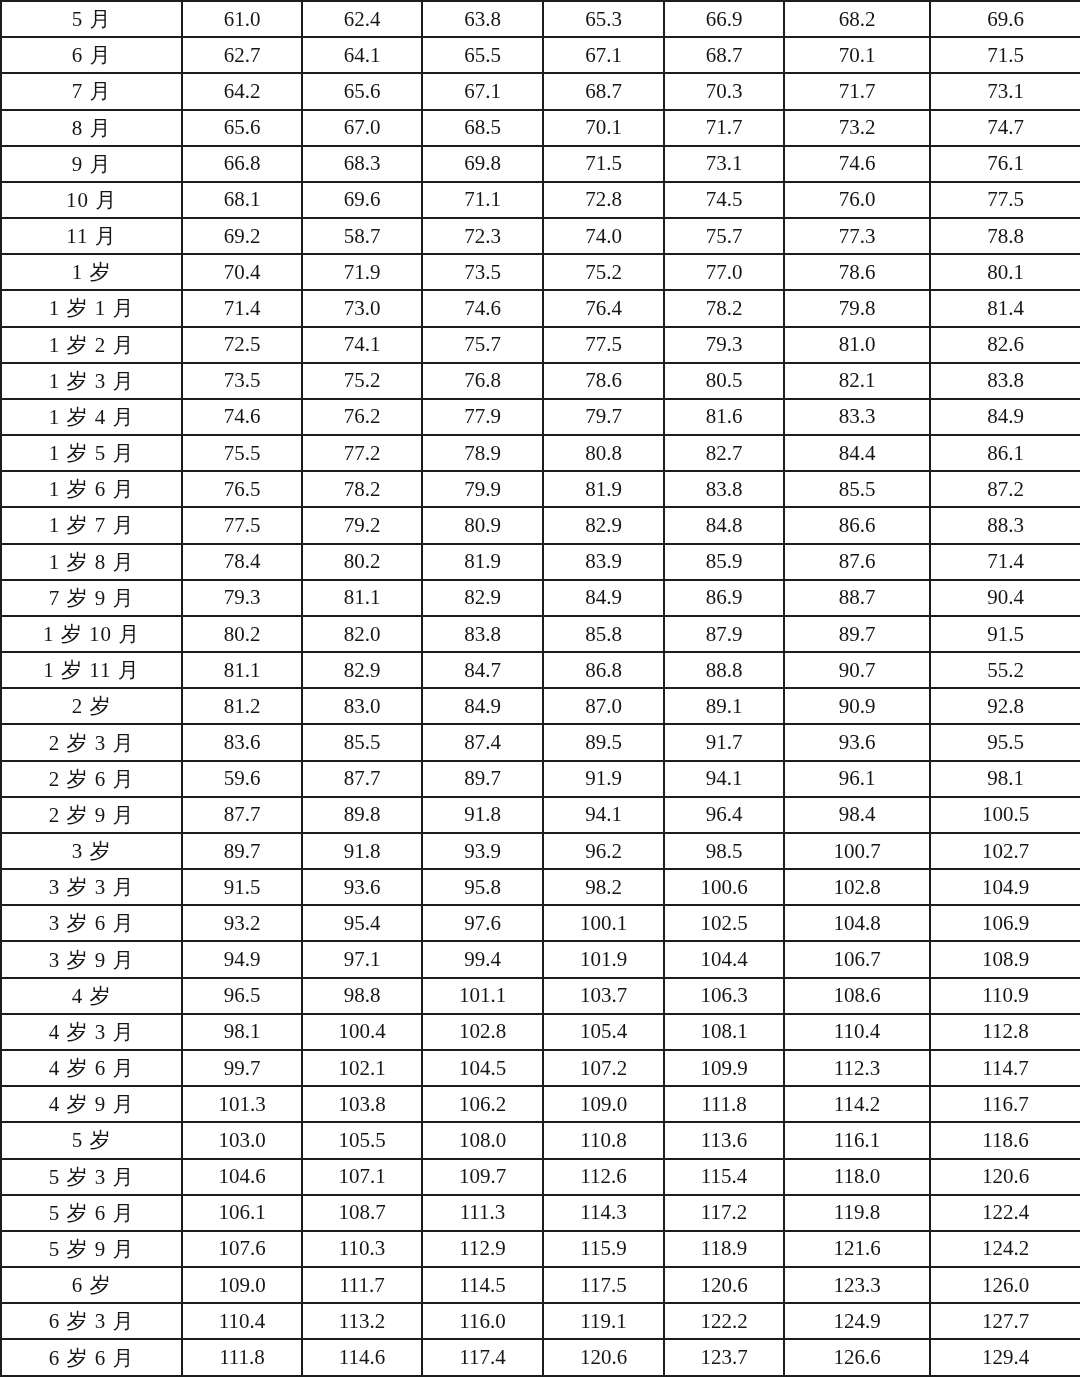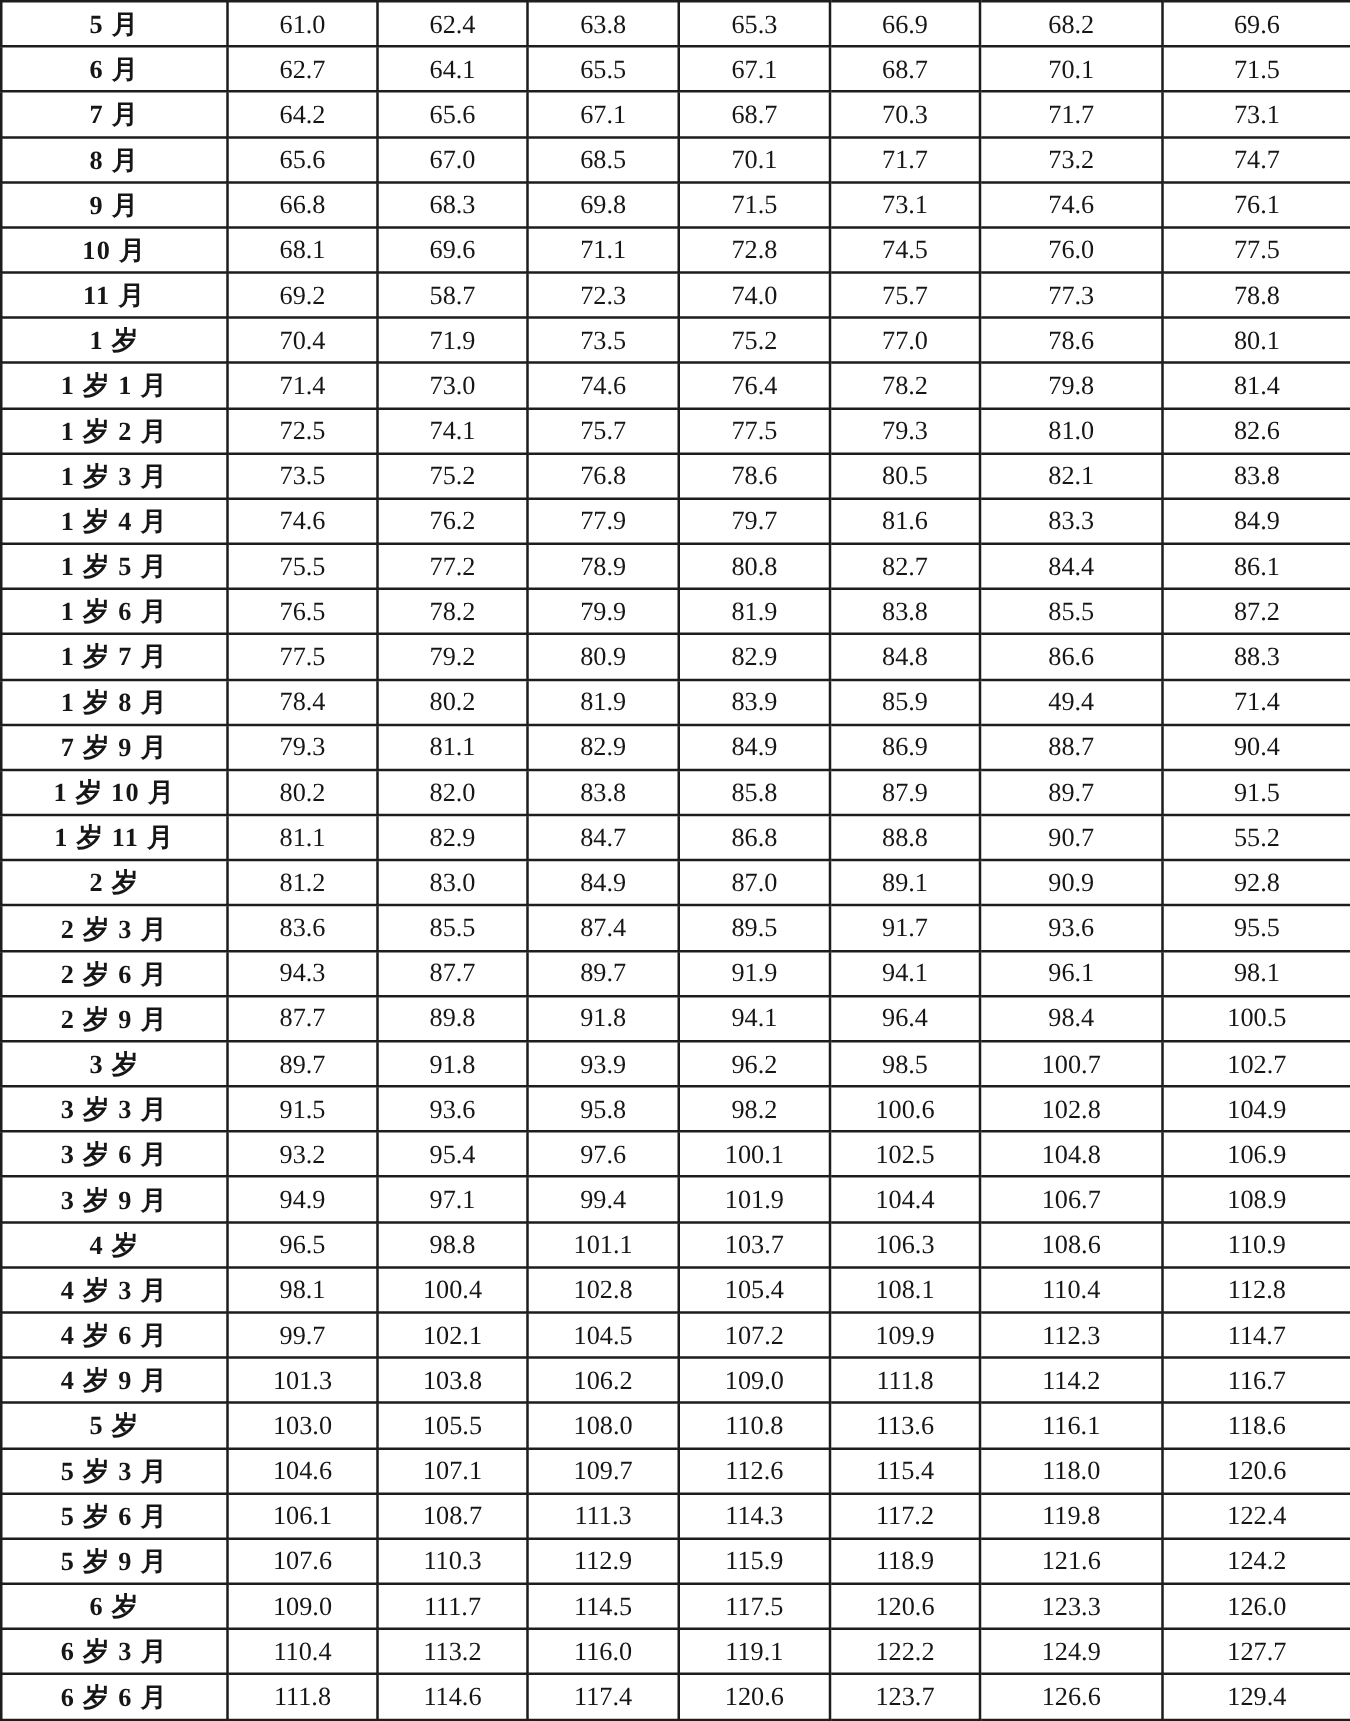--- a/index.html
+++ b/index.html
@@ -28,21 +28,20 @@
     font-size: 21px;
     padding: 0;
     white-space: nowrap;
     color: #161616;
   }
   table.growth-table tr {
     height: 36px;
   }
   td.label-cell {
     letter-spacing: 1px;
-    font-weight: bold;
   }
 </style>
 </head>
 <body>
 
 <table class="growth-table">
   <colgroup>
     <col style="width:181px">
     <col style="width:120px">
     <col style="width:120px">
@@ -203,21 +202,21 @@
         <td class="value-cell">86.6</td>
         <td class="value-cell">88.3</td>
       </tr>
       <tr>
         <td class="label-cell">1 岁 8 月</td>
         <td class="value-cell">78.4</td>
         <td class="value-cell">80.2</td>
         <td class="value-cell">81.9</td>
         <td class="value-cell">83.9</td>
         <td class="value-cell">85.9</td>
-        <td class="value-cell">49.4</td>
+        <td class="value-cell">87.6</td>
         <td class="value-cell">71.4</td>
       </tr>
       <tr>
         <td class="label-cell">7 岁 9 月</td>
         <td class="value-cell">79.3</td>
         <td class="value-cell">81.1</td>
         <td class="value-cell">82.9</td>
         <td class="value-cell">84.9</td>
         <td class="value-cell">86.9</td>
         <td class="value-cell">88.7</td>
@@ -258,21 +257,21 @@
         <td class="value-cell">83.6</td>
         <td class="value-cell">85.5</td>
         <td class="value-cell">87.4</td>
         <td class="value-cell">89.5</td>
         <td class="value-cell">91.7</td>
         <td class="value-cell">93.6</td>
         <td class="value-cell">95.5</td>
       </tr>
       <tr>
         <td class="label-cell">2 岁 6 月</td>
-        <td class="value-cell">94.3</td>
+        <td class="value-cell">59.6</td>
         <td class="value-cell">87.7</td>
         <td class="value-cell">89.7</td>
         <td class="value-cell">91.9</td>
         <td class="value-cell">94.1</td>
         <td class="value-cell">96.1</td>
         <td class="value-cell">98.1</td>
       </tr>
       <tr>
         <td class="label-cell">2 岁 9 月</td>
         <td class="value-cell">87.7</td>

